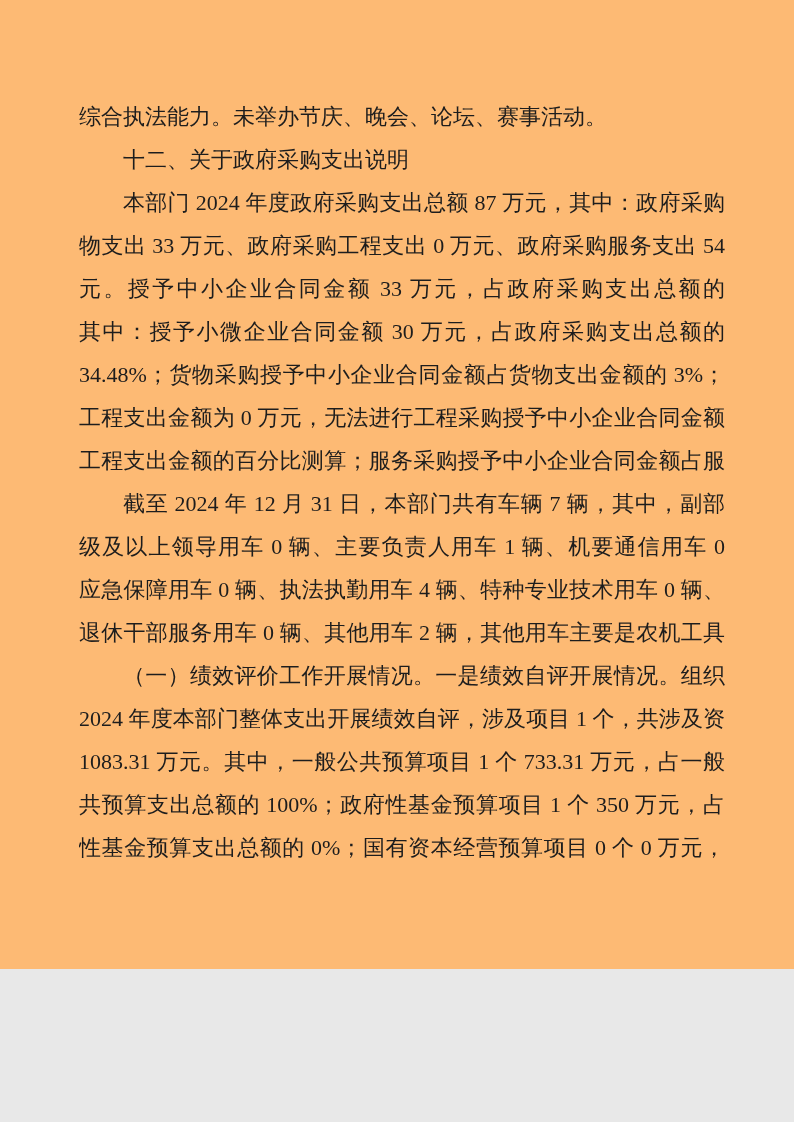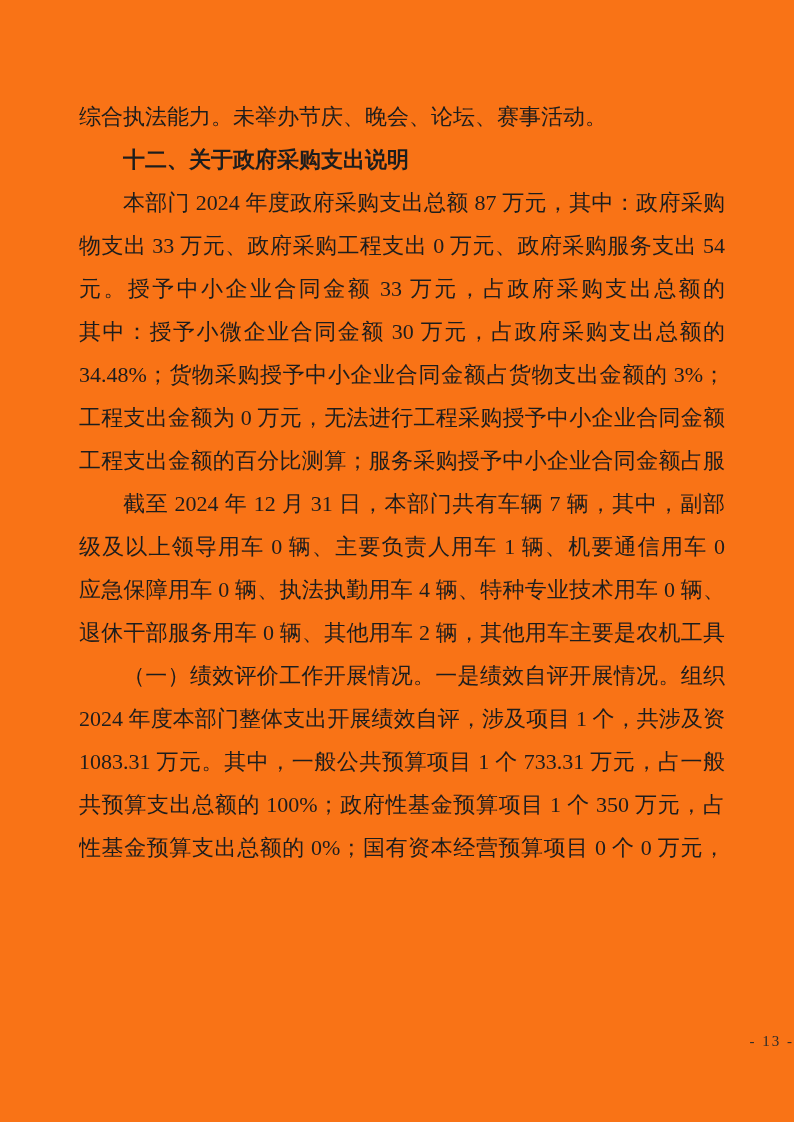--- a/index.html
+++ b/index.html
@@ -3,23 +3,23 @@
 <meta charset="utf-8">
 <style>
   html, body {
     margin: 0;
     padding: 0;
     background: #e8e8e8;
   }
   .page {
     position: relative;
     width: 794px;
-    height: 1122px;
+    height: 969px;
     margin: 0 auto;
-    background: #f97316;
+    background: #fdba74;
     font-family: "Liberation Serif", "DejaVu Serif", serif;
     color: #1d1d1d;
     overflow: hidden;
   }
   .text-block {
     position: absolute;
     left: 79px;
     top: 95px;
     width: 646px;
   }
@@ -32,21 +32,21 @@
     text-align-last: left;
     white-space: normal;
   }
   .line.fill {
     text-align-last: justify;
   }
   .line.indent {
     text-indent: 44px;
   }
   .line.heading {
-    font-weight: bold;
+    font-weight: normal;
   }
   .line .bold-seg {
     font-weight: normal;
   }
   .footer {
     position: absolute;
     top: 1030px;
     left: 0;
     width: 794px;
     text-align: right;

